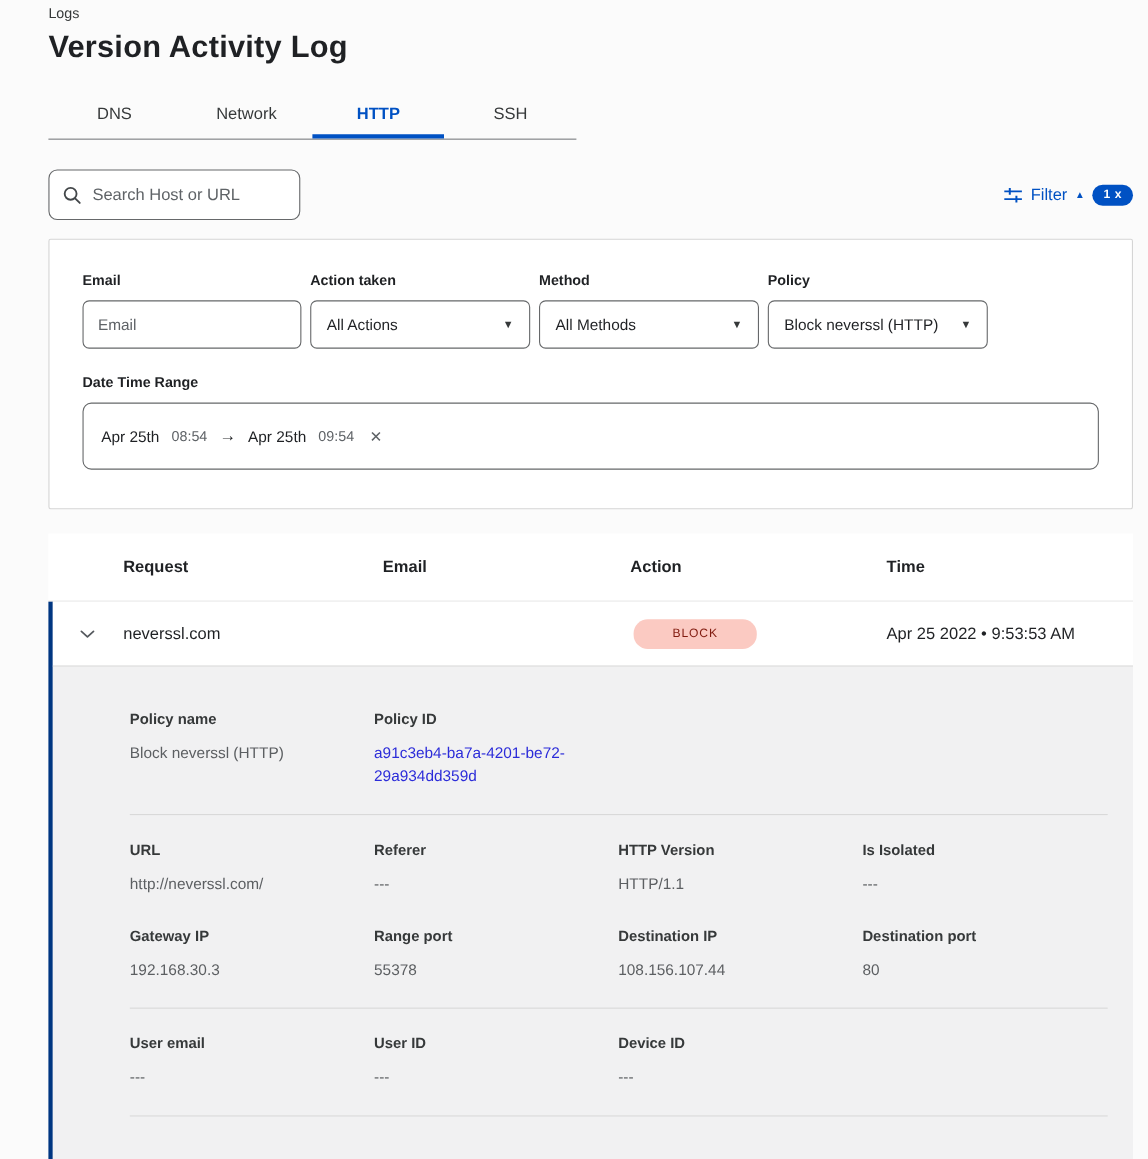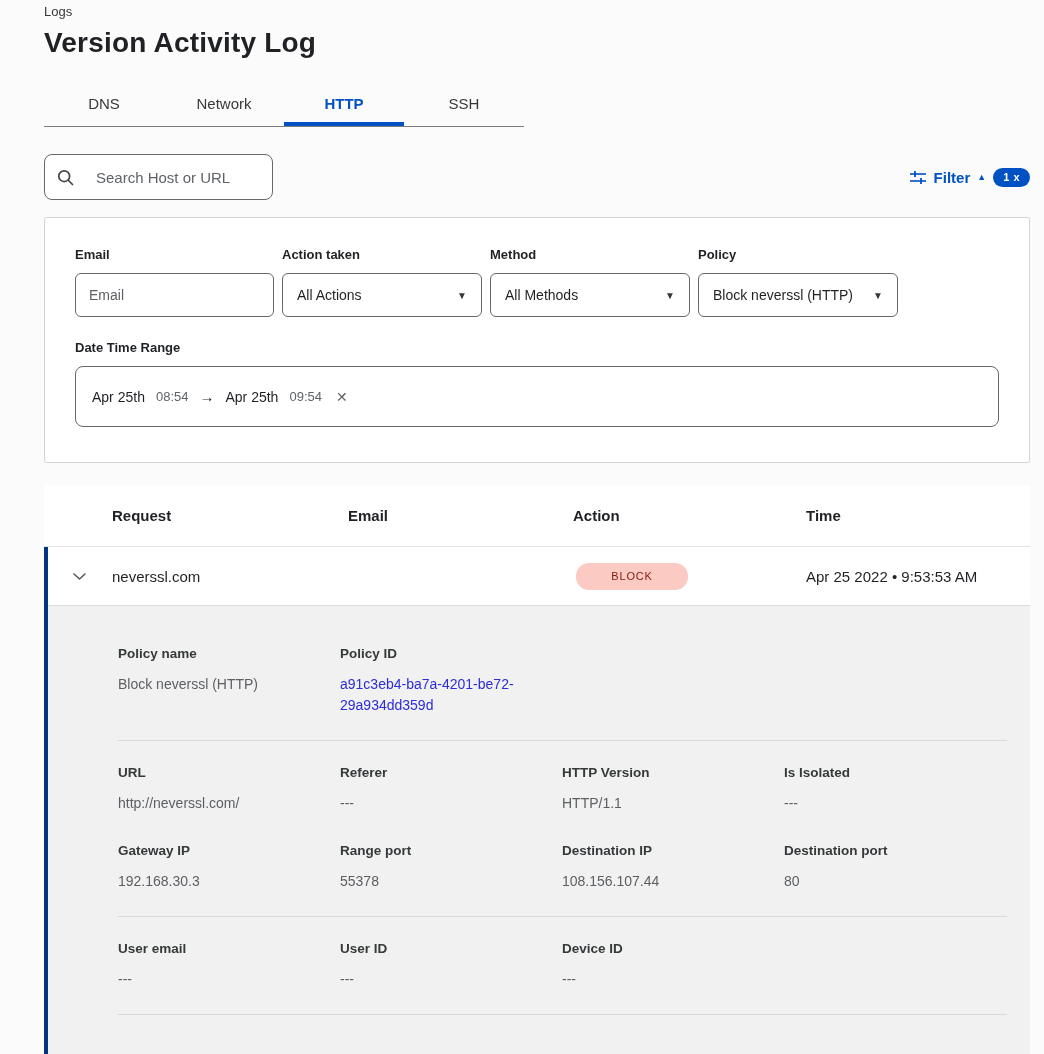--- a/index.html
+++ b/index.html
@@ -16,25 +16,25 @@
   .page-title { margin-top:8px; font-size:28px; font-weight:700; color:#1f2124; letter-spacing:.2px; }
 
   
   .tabs { margin-top:24px; width:480px; display:flex; border-bottom:1px solid #7a7d80; }
   .tab { width:120px; text-align:center; padding:12px 0 14px; font-size:15px; color:#36393a; cursor:pointer; }
   .tab.active { color:#0051c3; font-weight:700; box-shadow: inset 0 -4px 0 #0051c3; }
 
   
   .search-row { margin-top:27px; display:flex; align-items:center; justify-content:space-between; width:986px; }
   .search-box { width:229px; height:46px; border:1px solid #66686a; border-radius:8px; background:#fff;
-                display:flex; align-items:center; padding:0 12px; gap:22px; }
+                display:flex; align-items:center; padding:0 12px; gap:10px; }
   .search-box input { border:none; outline:none; flex:1; font-size:15px; color:#1f2124; font-family:"Liberation Sans",sans-serif; background:transparent; }
   .search-box input::placeholder { color:#5f6367; }
   .filter-ctl { display:flex; align-items:center; gap:7px; cursor:pointer; }
-  .filter-label { color:#0051c3; font-size:15px; font-weight:700; }
+  .filter-label { color:#0051c3; font-size:15px; font-weight:400; }
   .caret-up { color:#0051c3; font-size:9px; line-height:1; }
   .filter-badge { background:#0051c3; color:#fff; font-size:11px; font-weight:700; border-radius:10px;
                   padding:4px 10px; line-height:1; letter-spacing:.5px; }
 
   
   .filter-card { margin-top:17px; width:986px; background:#fff; border:1px solid #d5d5d5; border-radius:2px;
                  padding:29px 30px 35px 30px; }
   .field-row { display:flex; gap:8px; }
   .field { display:flex; flex-direction:column; }
   .field-label { font-size:13px; font-weight:700; color:#1f2124; margin-bottom:11px; }

